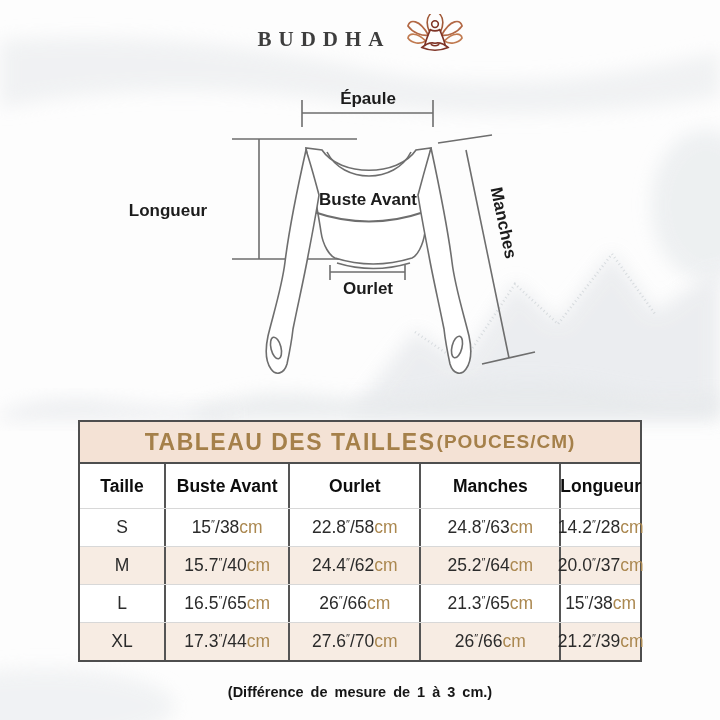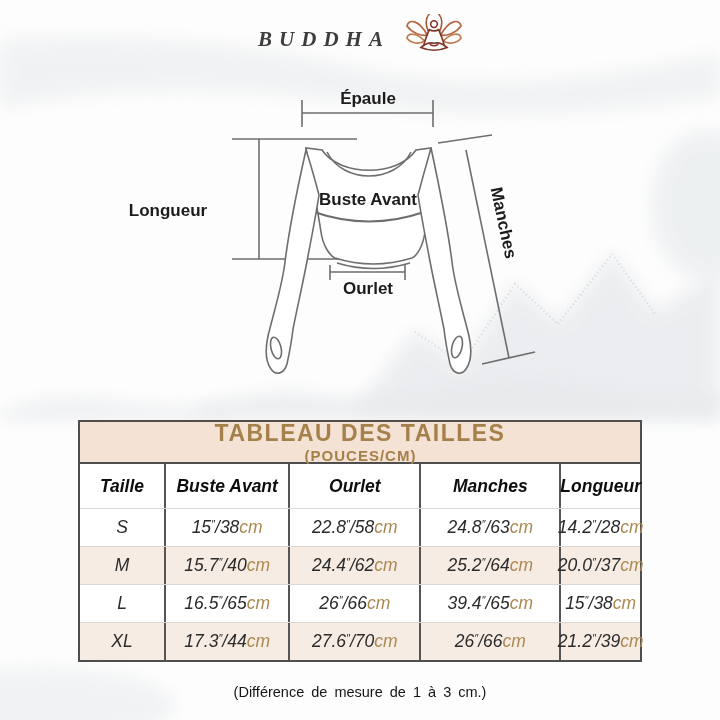--- a/index.html
+++ b/index.html
@@ -10,60 +10,60 @@
     color:#1f1f1f;
   }
   svg.bg{position:absolute;inset:0;}
   
   .brand{
     position:absolute;top:12px;left:0;width:720px;height:54px;
     display:flex;align-items:center;justify-content:center;gap:16px;
   }
   .brand-text{
     font-family:"Liberation Serif", serif;
-    font-size:21px;font-weight:600;letter-spacing:7px;color:#3d3d3d;font-style:italic;
+    font-size:21px;font-weight:600;letter-spacing:7px;color:#3d3d3d;
   }
   
   .dlabel{
     position:absolute;transform:translate(-50%,-50%);
     font-size:17px;font-weight:700;color:#1c1c1c;white-space:nowrap;
   }
   .dlabel.rot{transform:translate(-50%,-50%) rotate(78deg);}
   
   .size-table{
     position:absolute;left:78px;top:420px;width:564px;box-sizing:border-box;
     border:2px solid #4e4e4e;background:#fff;
   }
   .banner{
     height:40px;display:flex;align-items:center;justify-content:center;
     background:var(--banner-bg,#f4e2d5);border-bottom:2px solid #4e4e4e;
-    color:var(--accent-gold,#a5804a);font-weight:700;flex-direction:column;
+    color:var(--accent-gold,#a5804a);font-weight:700;
   }
   .banner .main{font-size:23px;letter-spacing:1.5px;}
-  .banner .suffix{font-size:15px;letter-spacing:1px;margin-left:1px;}
+  .banner .suffix{font-size:19px;letter-spacing:1px;margin-left:1px;}
   .grid-row{
-    display:grid;grid-template-columns:15% 22.2% 23.4% 25% 14.4%;font-style:italic;
+    display:grid;grid-template-columns:15% 22.2% 23.4% 25% 14.4%;
   }
   .cols-header{height:44px;}
   .cols-header .cell{font-weight:700;font-size:17.5px;color:#0d0d0d;}
   .cell{
     display:flex;align-items:center;justify-content:center;
     border-left:2px solid #555;box-sizing:border-box;
   }
   .cell:first-child{border-left:none;}
   .trow{height:37px;border-top:1px solid #d8d8d8;}
   .trow.alt{background:#f7ece3;}
   .trow .cell{font-size:17.5px;color:#2b2b2b;font-weight:400;white-space:nowrap;}
   .size-cell{font-size:18px;font-weight:500;color:#111;}
   .im{font-size:11px;position:relative;top:-4px;}
   .cm{color:var(--cm-text,#ab8850);}
   
   .note{
     position:absolute;top:684px;left:0;width:720px;text-align:center;
-    font-size:14.5px;font-weight:400;color:#161616;word-spacing:3px;
+    font-size:14.5px;font-weight:700;color:#161616;word-spacing:3px;
   }
 </style>
 </head>
 <body>
 
 <div class="page">
 
   <svg class="bg" width="720" height="720" viewBox="0 0 720 720">
     <defs>
       <filter id="soft" x="-50%" y="-50%" width="200%" height="200%">
@@ -223,21 +223,21 @@
             <span>/65</span>
             <span class="cm">cm</span>
           </div>
           <div class="cell">
             <span>26</span>
             <span class="im">″</span>
             <span>/66</span>
             <span class="cm">cm</span>
           </div>
           <div class="cell">
-            <span>39.4</span>
+            <span>21.3</span>
             <span class="im">″</span>
             <span>/65</span>
             <span class="cm">cm</span>
           </div>
           <div class="cell">
             <span>15</span>
             <span class="im">″</span>
             <span>/38</span>
             <span class="cm">cm</span>
           </div>

